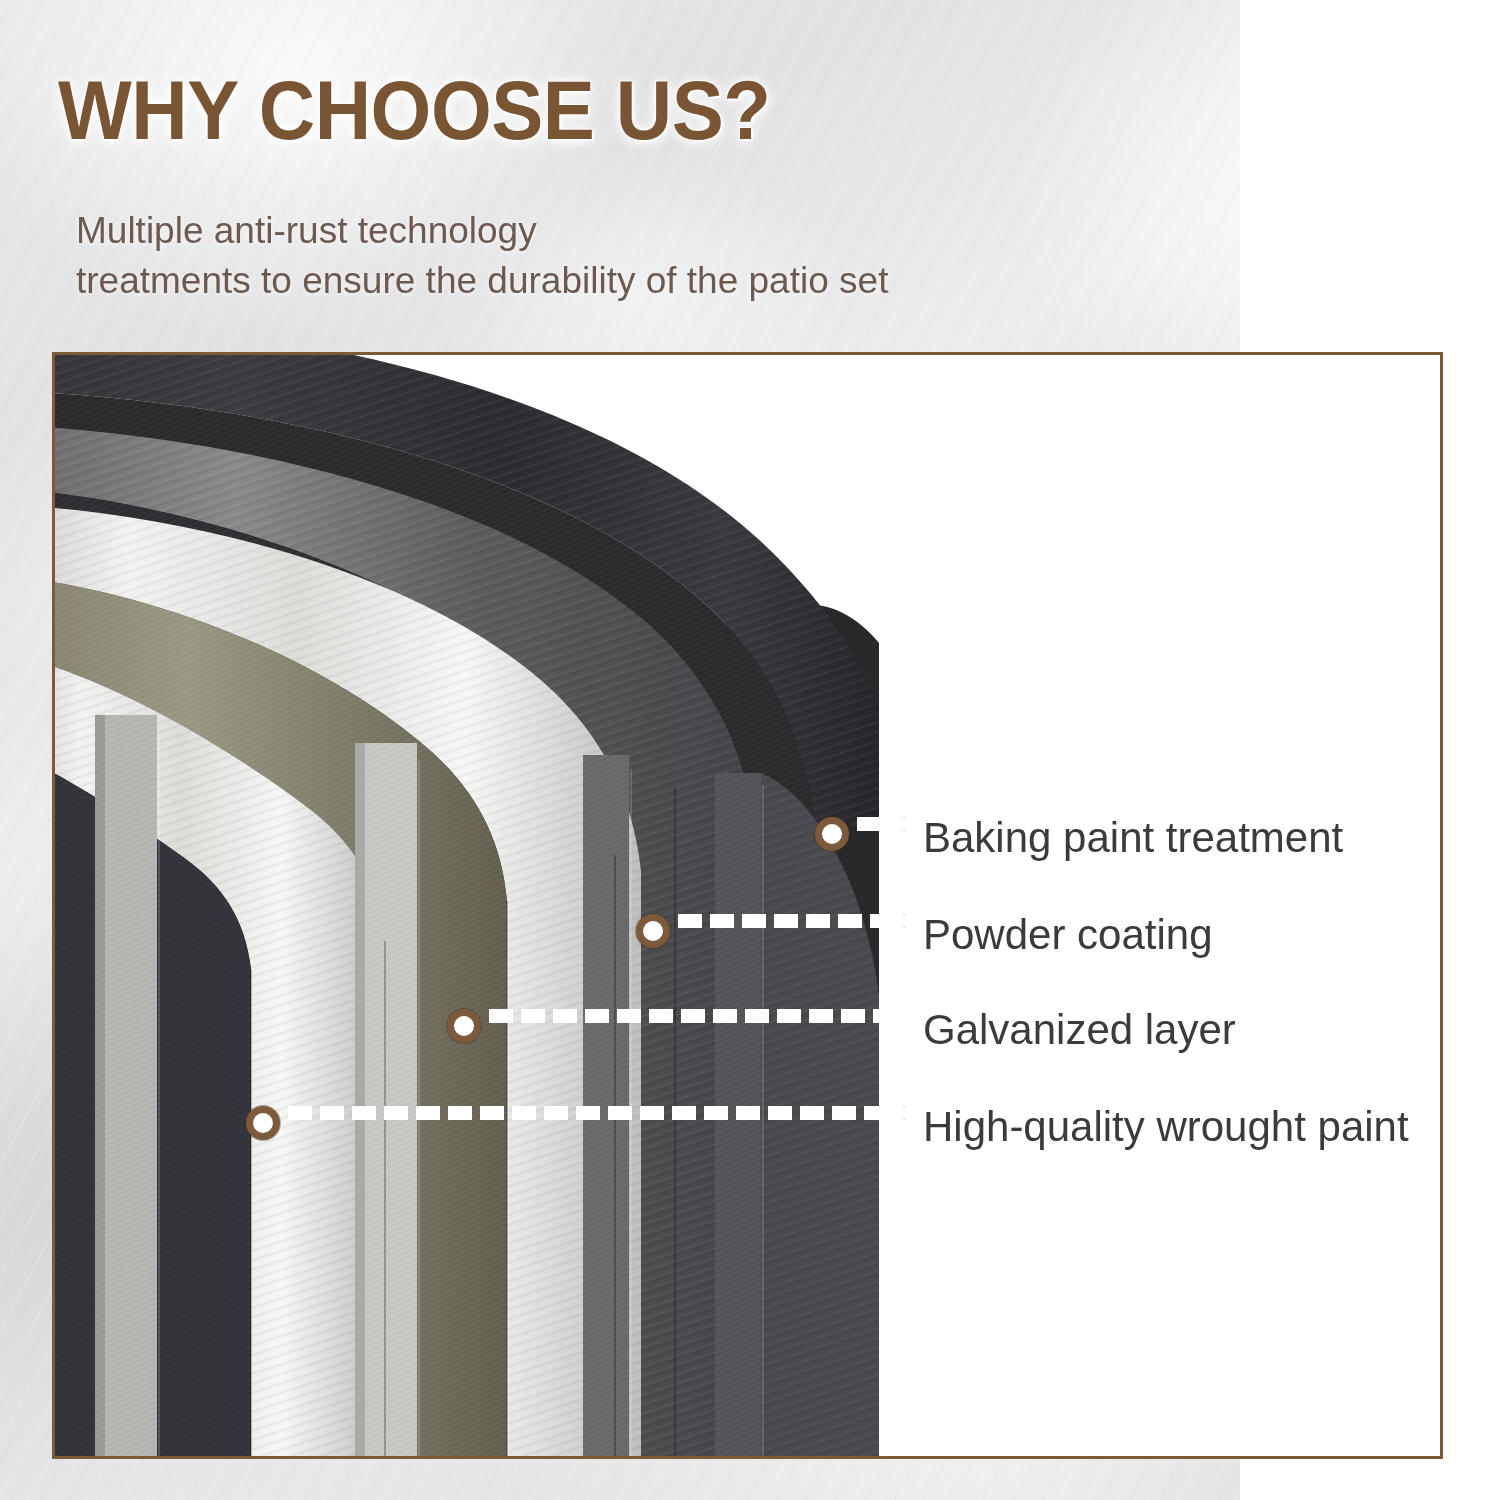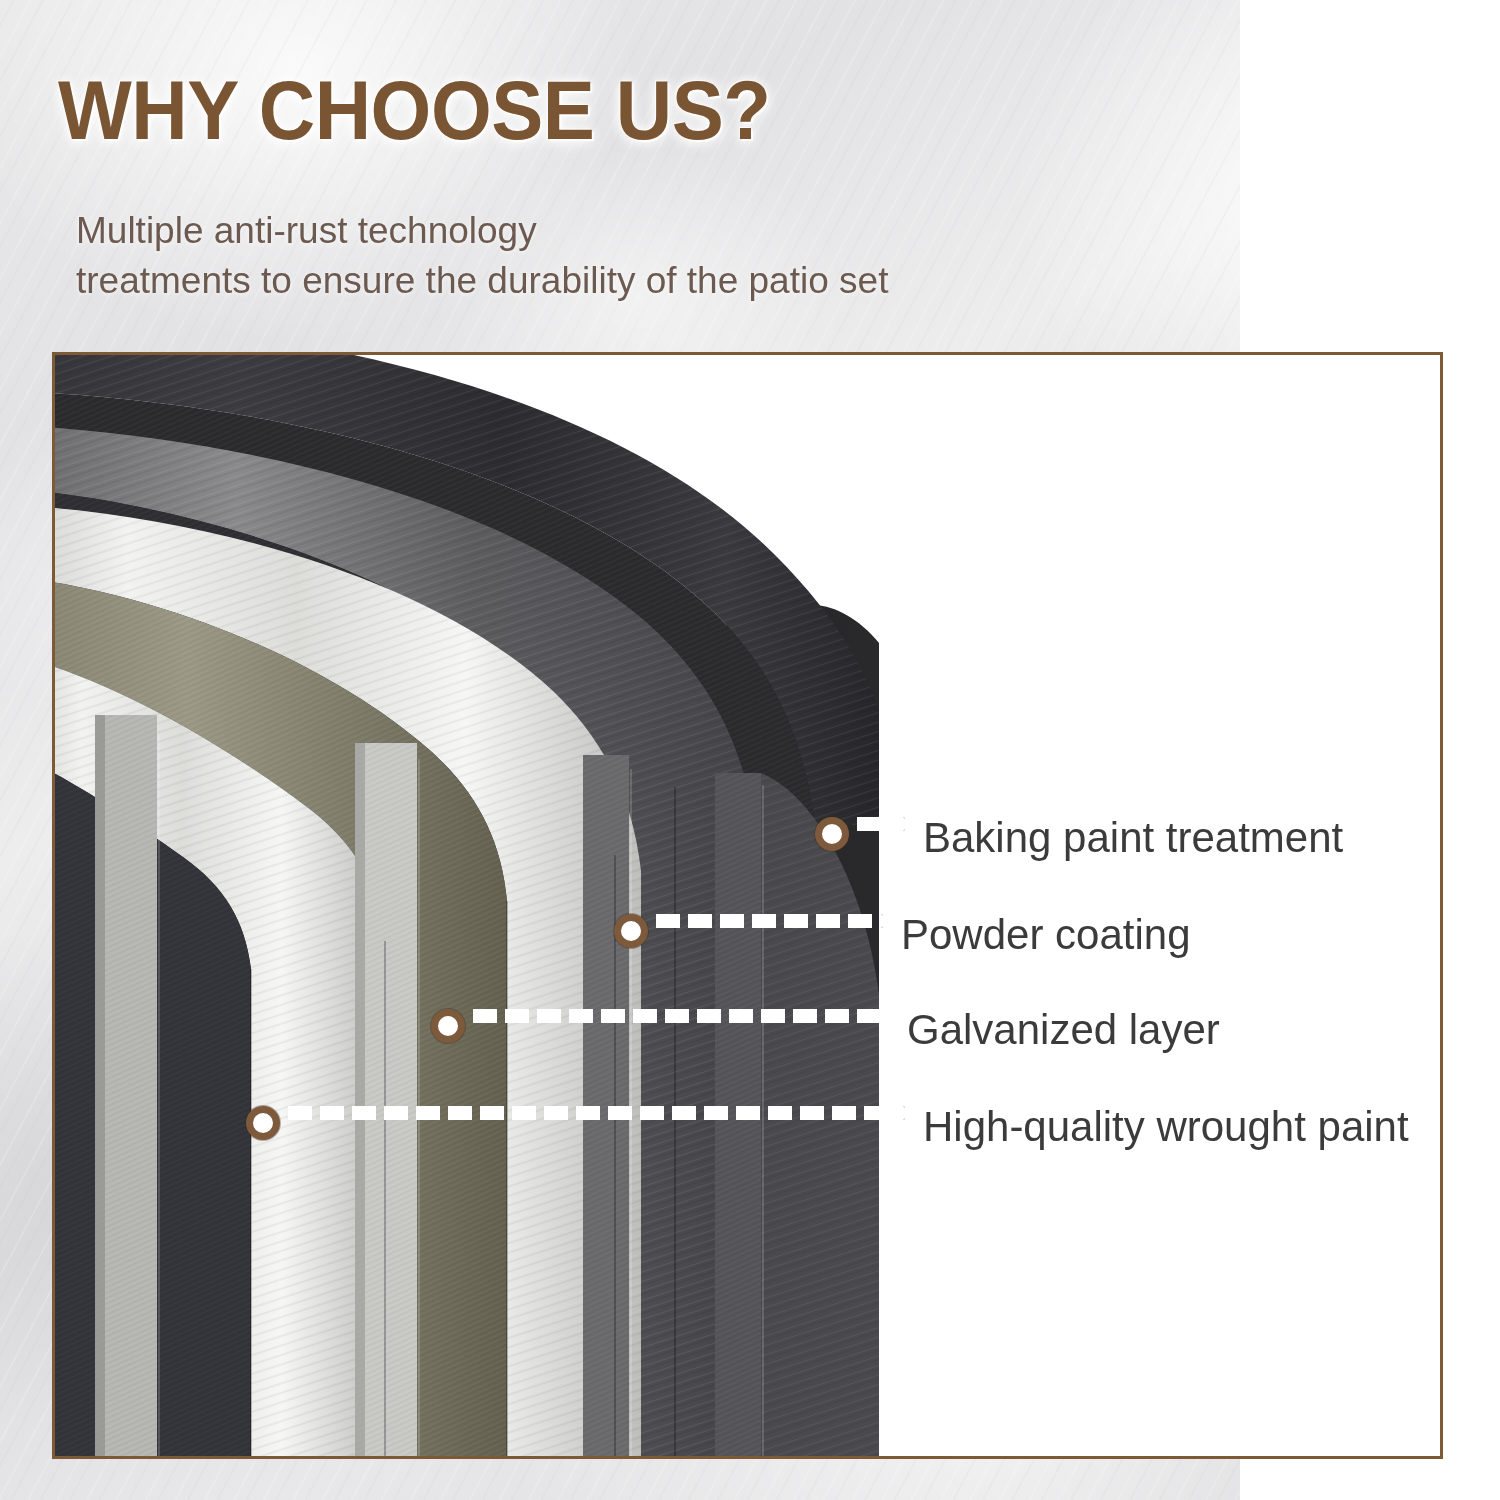--- a/index.html
+++ b/index.html
@@ -382,27 +382,27 @@
           <path d="M 824 640 C 836 470 806 350 740 244 C 690 164 612 96 520 48 L 900 48 L 900 640 Z" fill="#ffffff" opacity="0"></path>
         </g>
       </svg>
 
       <div class="callout" style="left:760px; top:462px;">
         <span class="dot"></span>
         <span class="leader" style="width:52px;"></span>
         <span class="callout-label">Baking paint treatment</span>
       </div>
 
-      <div class="callout" style="left:559px; top:559px;">
+      <div class="callout" style="left:581px; top:559px;">
         <span class="dot"></span>
         <span class="leader" style="width:231px;"></span>
         <span class="callout-label">Powder coating</span>
       </div>
 
-      <div class="callout" style="left:376px; top:654px;">
+      <div class="callout" style="left:392px; top:654px;">
         <span class="dot"></span>
         <span class="leader" style="width:420px;"></span>
         <span class="callout-label">Galvanized layer</span>
       </div>
 
       <div class="callout" style="left:191px; top:751px;">
         <span class="dot"></span>
         <span class="leader" style="width:621px;"></span>
         <span class="callout-label">High-quality wrought paint</span>
       </div>

